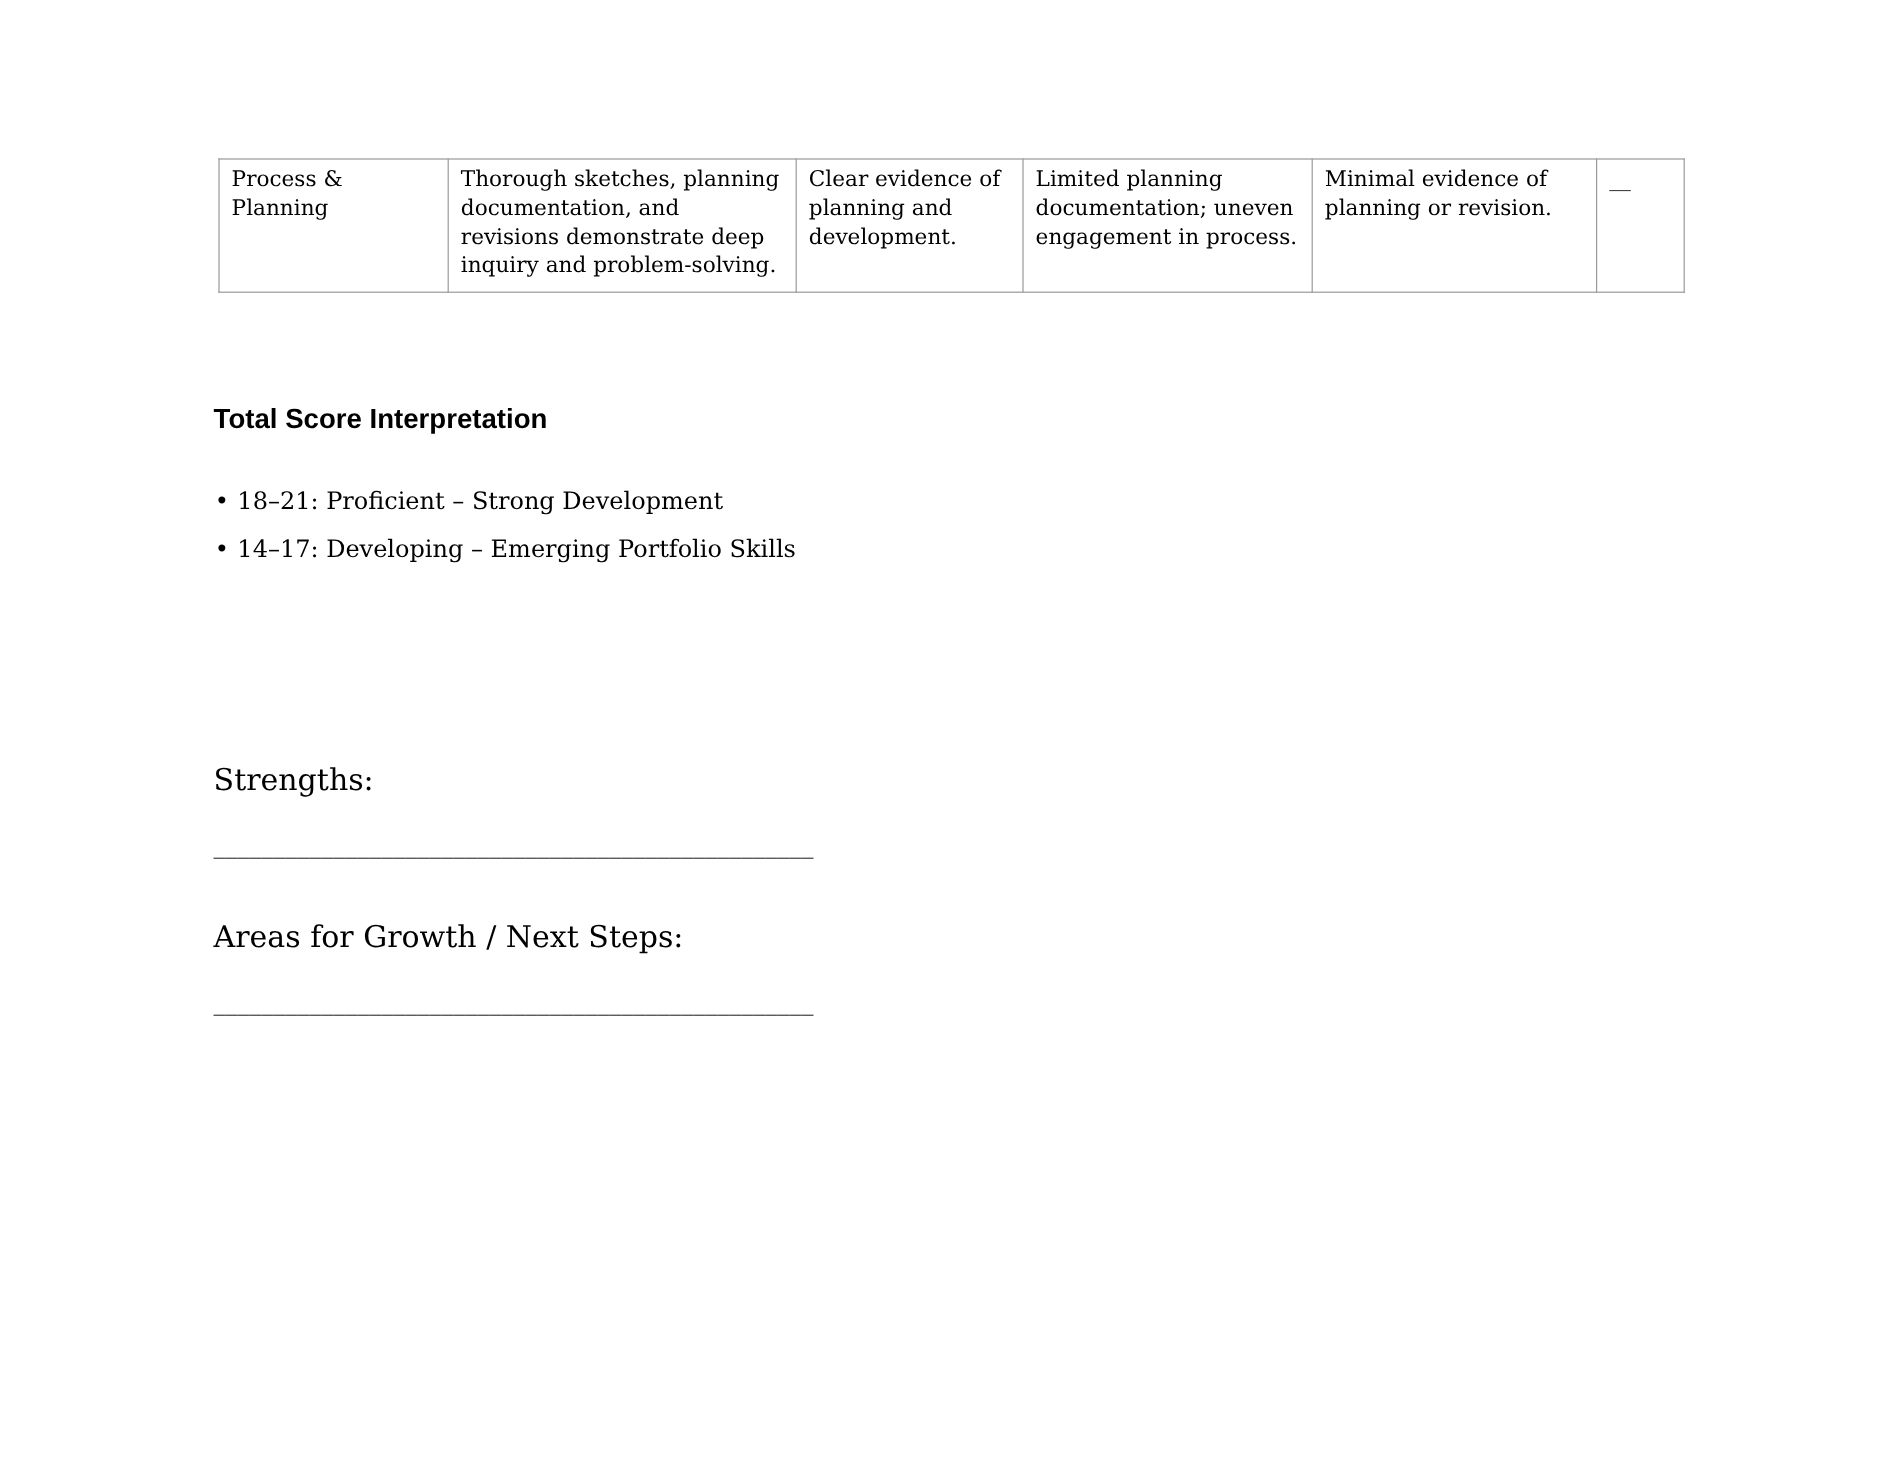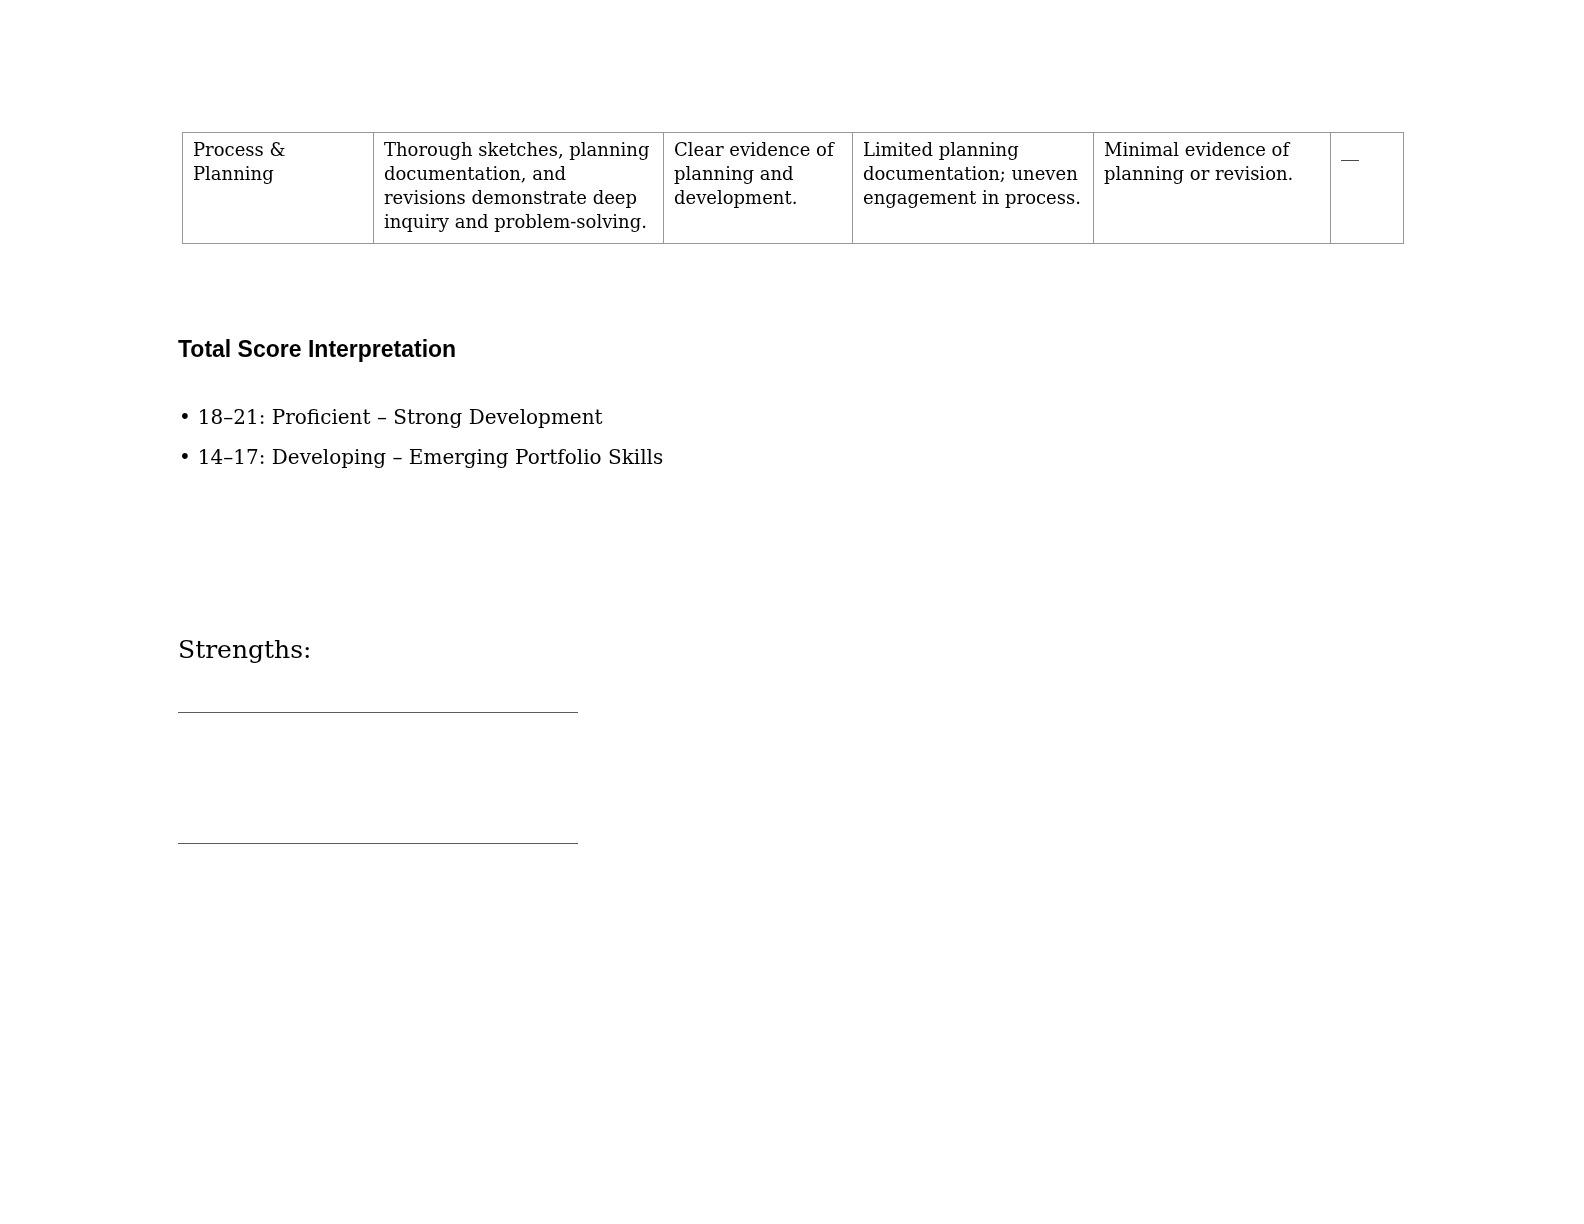--- a/index.html
+++ b/index.html
@@ -59,21 +59,21 @@
     position: absolute;
     left: 178px;
     font-size: 25px;
     line-height: 26px;
     white-space: nowrap;
   }
 
   .writeline {
     position: absolute;
     left: 178px;
-    font-size: 16px;
+    font-size: 20px;
     line-height: 26px;
     white-space: nowrap;
     cursor: text;
   }
 
   #h-total    { top: 335px; }
   #bullet-0   { top: 350px; }
   #bullet-1   { top: 404px; }
   #bullet-2   { top: 444px; }
   #bullet-3   { top: 491px; }
@@ -125,16 +125,17 @@
   </div>
   <div class="bullet-item" id="bullet-2">
     <span class="bullet-dot">•</span><span>14–17: Developing – Emerging Portfolio Skills</span>
   </div>
 
 
   <div class="label" id="strengths">Strengths:</div>
 
   <div class="writeline" id="line-1">__________________________________________________</div>
 
+  <div class="label" id="growth">Areas for Growth / Next Steps:</div>
 
   <div class="writeline" id="line-2">__________________________________________________</div>
 
 </div>
 
 </body></html>

